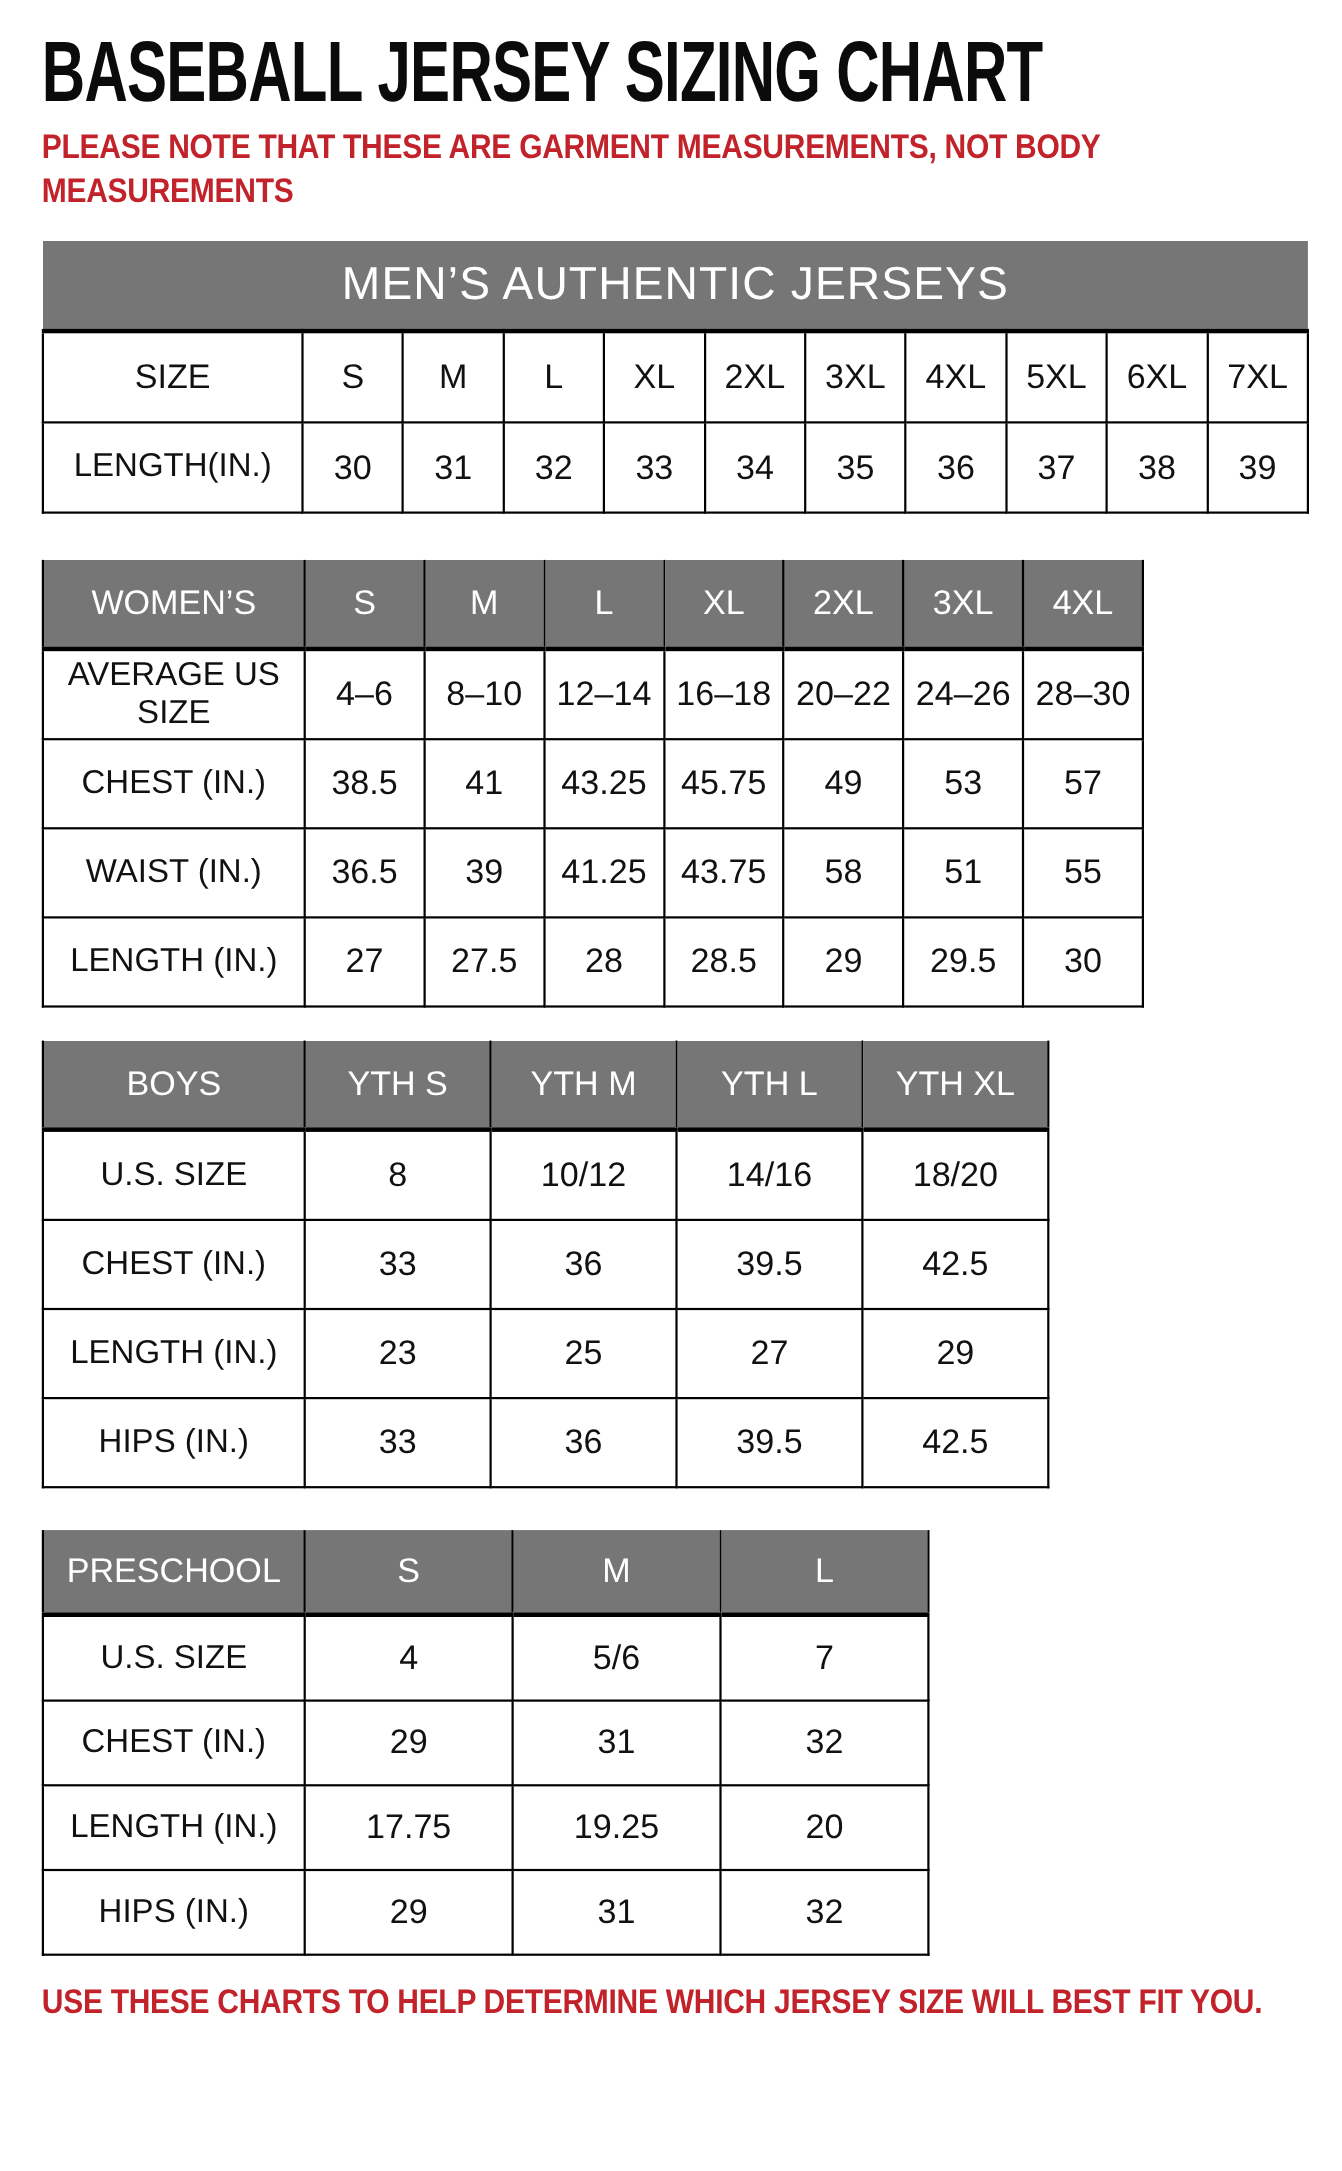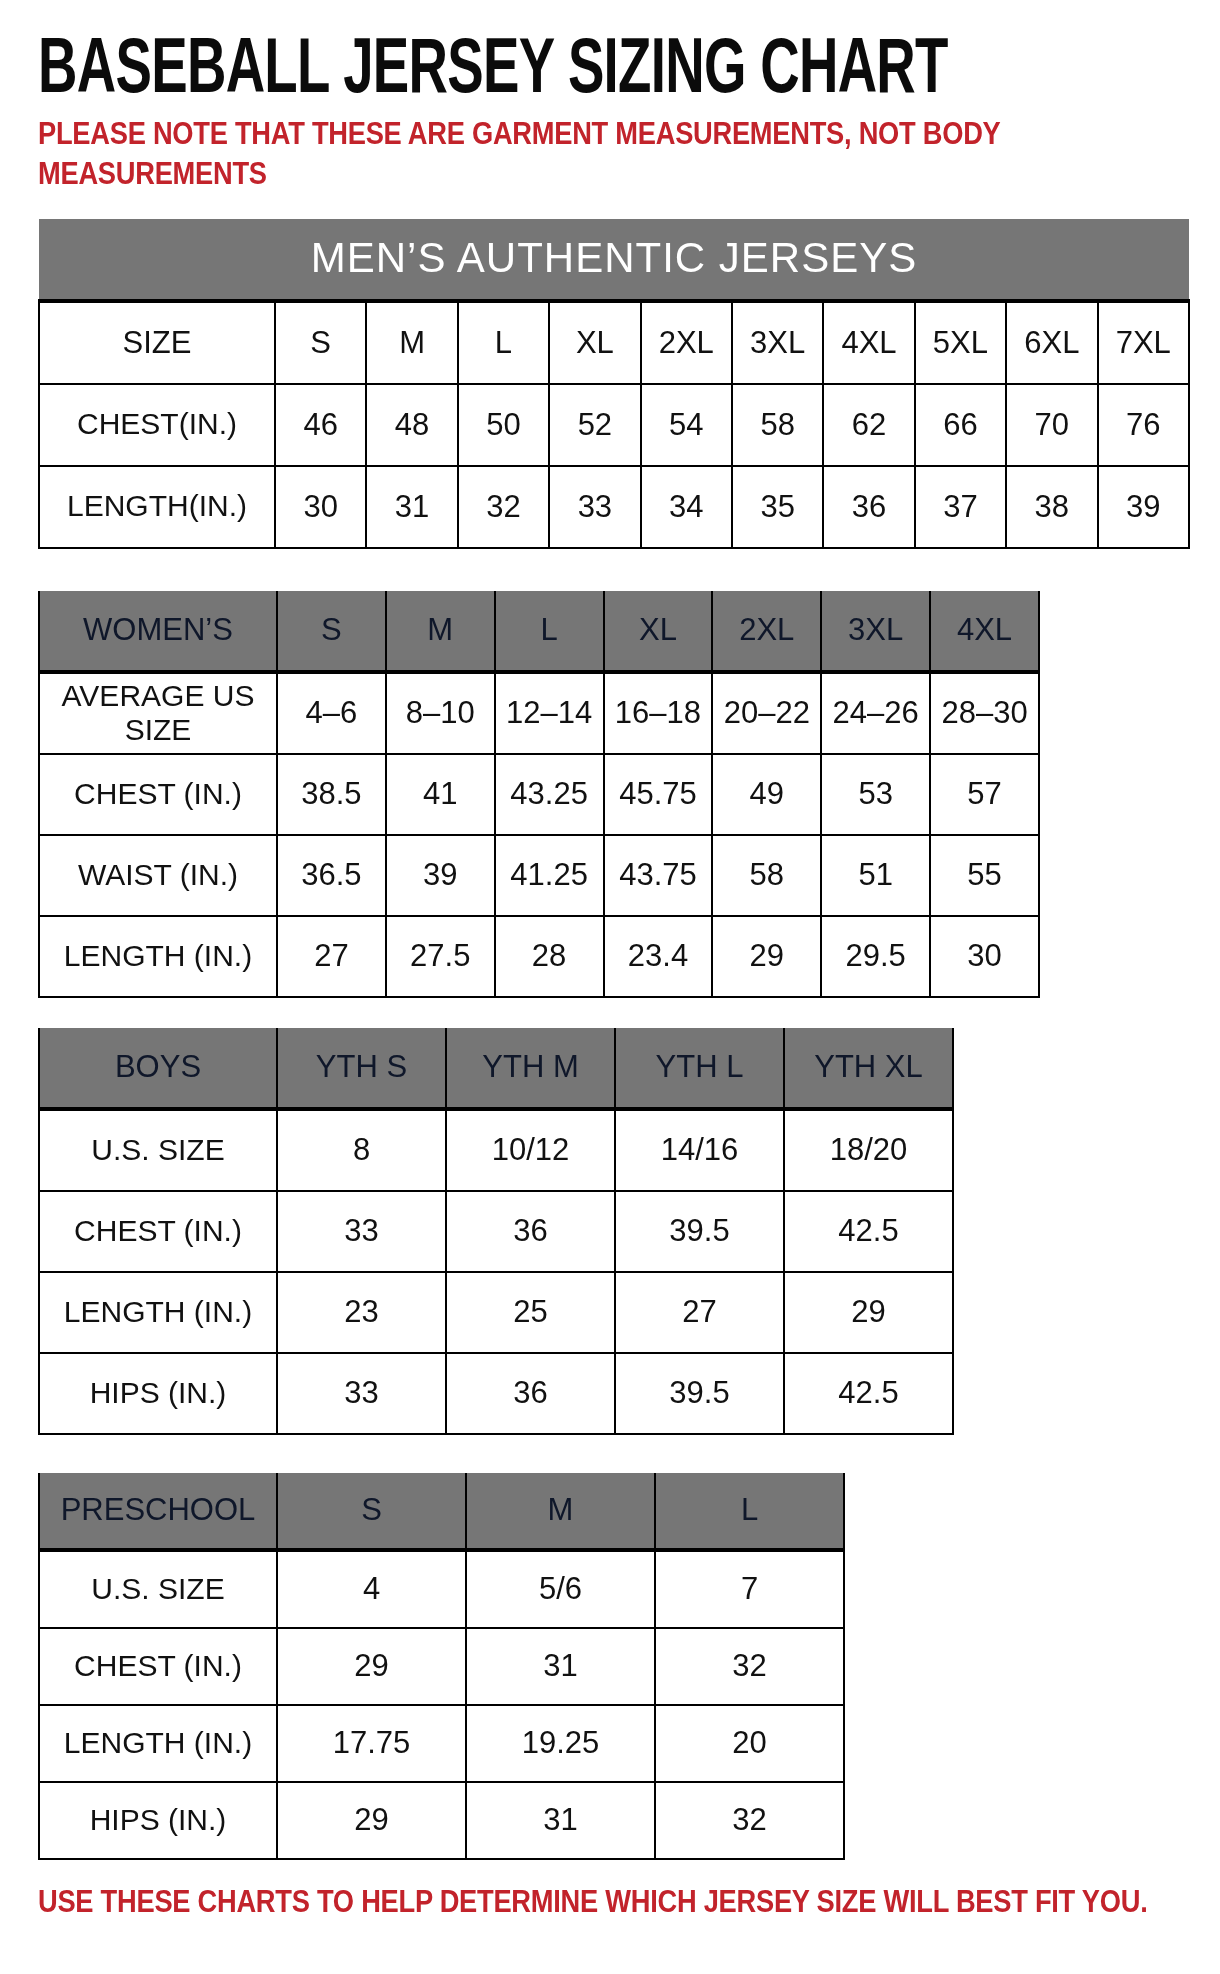--- a/index.html
+++ b/index.html
@@ -42,21 +42,21 @@
     color:#fff;font-size:42px;height:84px;letter-spacing:1px;
   }
   .womens{width:1002px;margin-top:42px;}
   .womens td{height:79px;}
   .boys{width:916px;margin-top:30px;}
   .boys td{height:79px;}
   .preschool{width:807px;margin-top:38px;}
   .preschool td{height:75px;}
 
   .gray-head td{
-    background:var(--gray);color:#0f172a;
+    background:var(--gray);color:#ffffff;
     border-top:none;border-bottom-width:4px;
     font-size:31px;
   }
 
   .footer{
     margin:24px 0 0 0;
     font-size:31px;font-weight:600;letter-spacing:-0.3px;
     color:var(--red);
     transform:scaleX(0.88);transform-origin:0 0;
     white-space:nowrap;
@@ -87,33 +87,20 @@
           <td>L</td>
           <td>XL</td>
           <td>2XL</td>
           <td>3XL</td>
           <td>4XL</td>
           <td>5XL</td>
           <td>6XL</td>
           <td>7XL</td>
         </tr>
         <tr>
-          <td class="rowlabel">CHEST(IN.)</td>
-          <td>46</td>
-          <td>48</td>
-          <td>50</td>
-          <td>52</td>
-          <td>54</td>
-          <td>58</td>
-          <td>62</td>
-          <td>66</td>
-          <td>70</td>
-          <td>76</td>
-        </tr>
-        <tr>
           <td class="rowlabel">LENGTH(IN.)</td>
           <td>30</td>
           <td>31</td>
           <td>32</td>
           <td>33</td>
           <td>34</td>
           <td>35</td>
           <td>36</td>
           <td>37</td>
           <td>38</td>
@@ -166,21 +153,21 @@
           <td>43.75</td>
           <td>58</td>
           <td>51</td>
           <td>55</td>
         </tr>
         <tr>
           <td class="rowlabel">LENGTH (IN.)</td>
           <td>27</td>
           <td>27.5</td>
           <td>28</td>
-          <td>23.4</td>
+          <td>28.5</td>
           <td>29</td>
           <td>29.5</td>
           <td>30</td>
         </tr>
       </tbody>
   </table>
 
   <table class="boys">
     <colgroup>
         <col style="width:238px">

